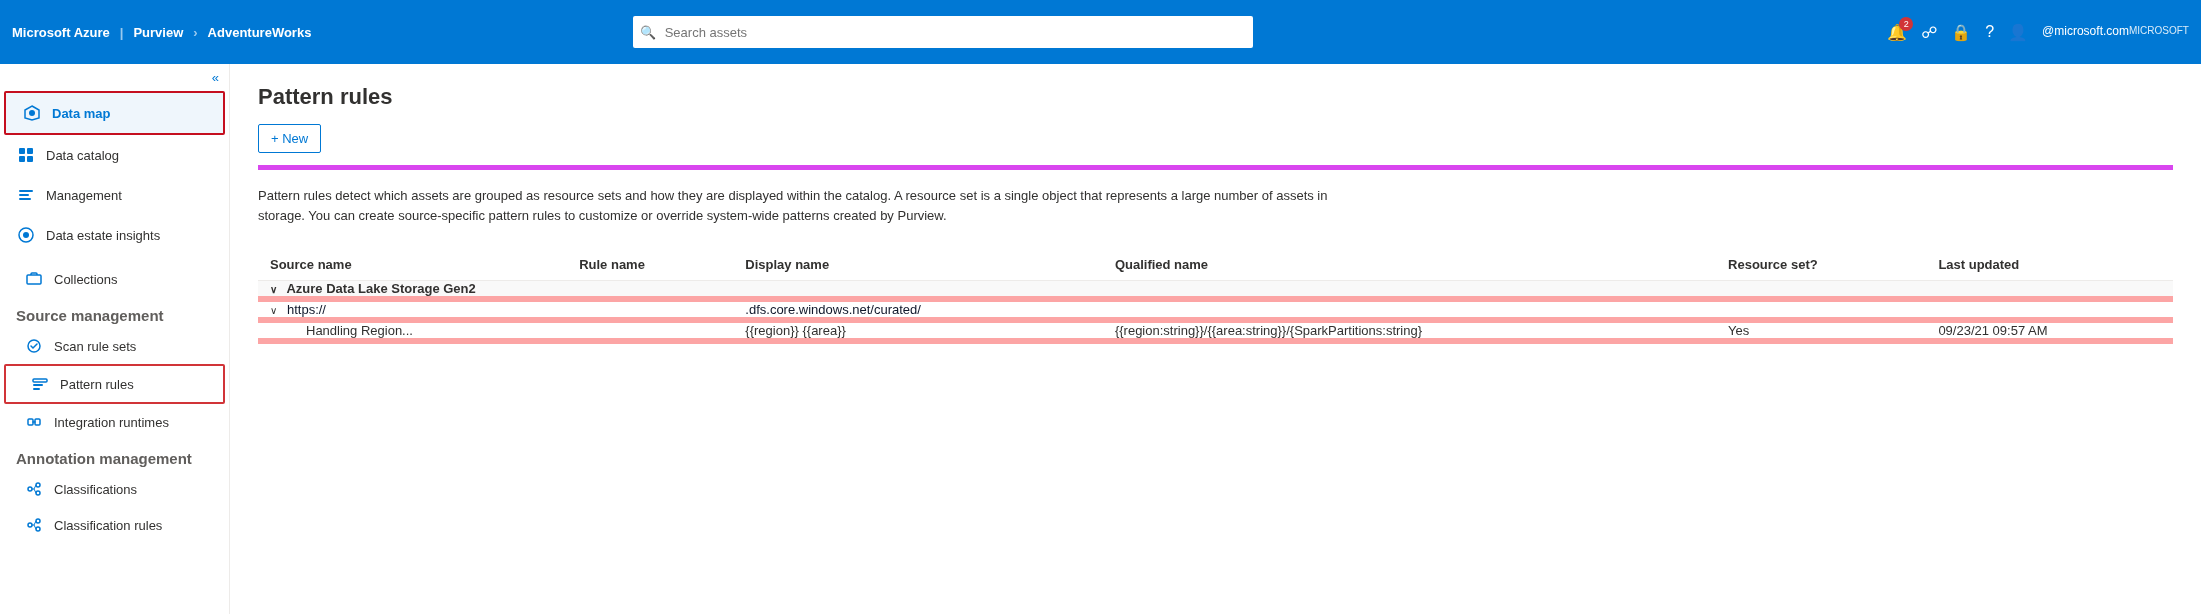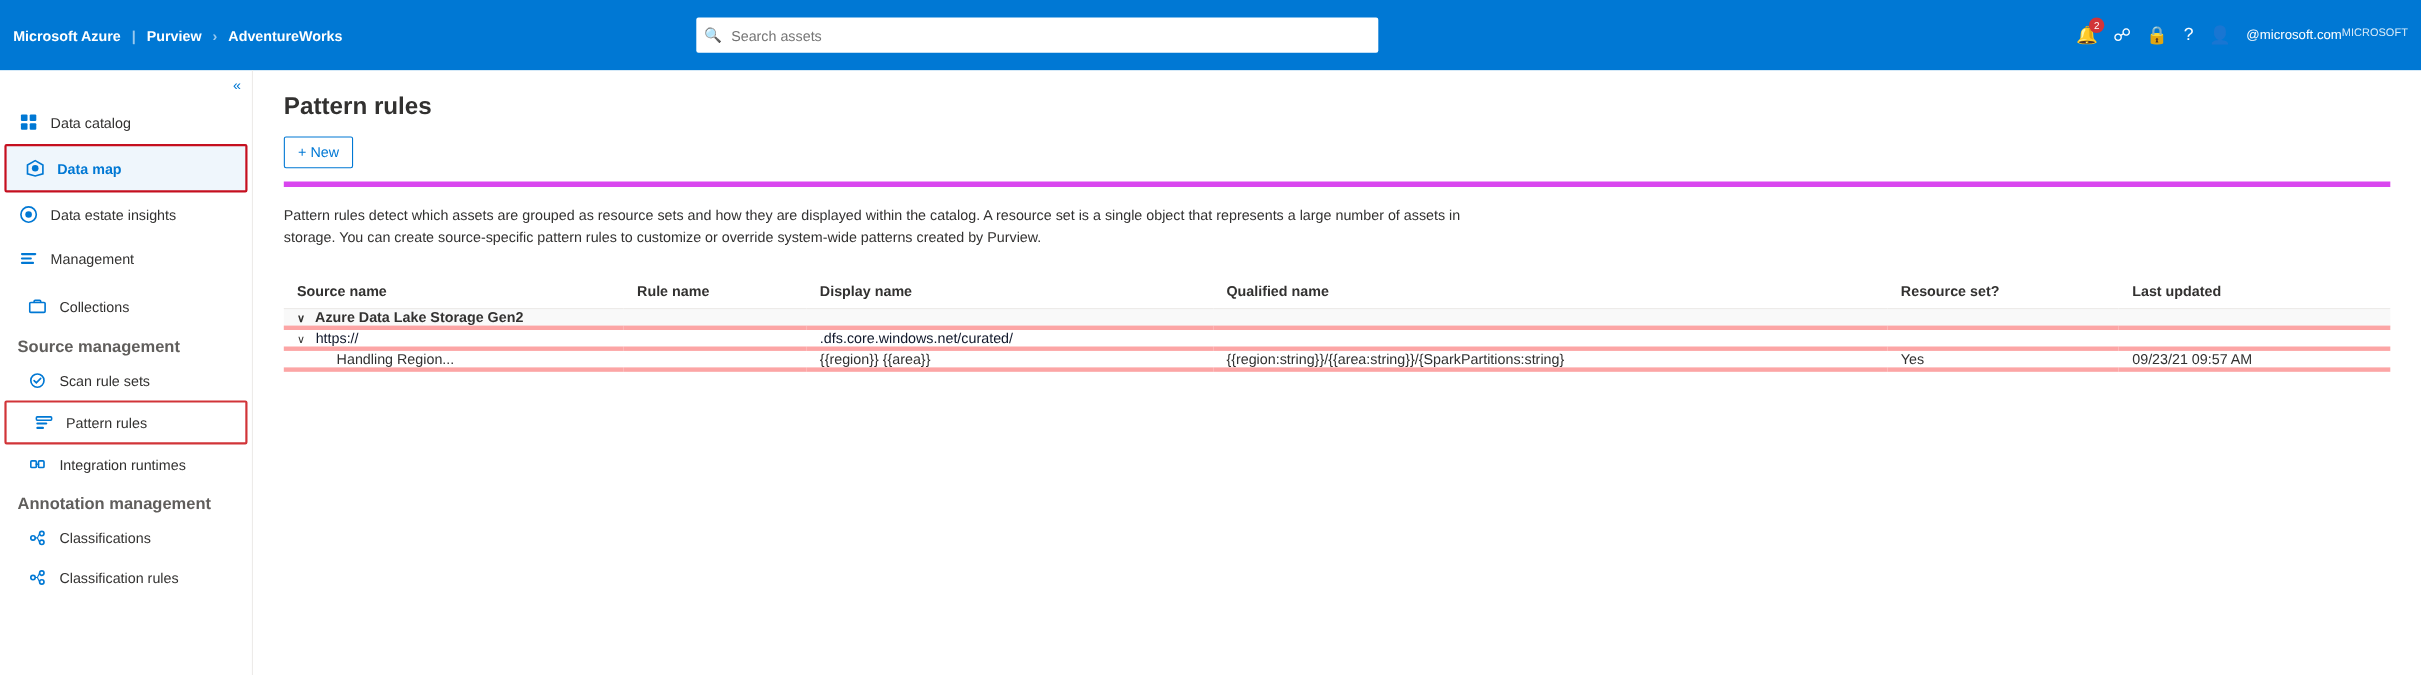--- a/index.html
+++ b/index.html
@@ -208,21 +208,21 @@
       font-weight: 600;
       color: #323130;
       padding: 8px 12px;
       border-bottom: 1px solid #edebe9;
       white-space: nowrap;
     }
     .data-table td {
       padding: 0 12px;
       font-size: 13px;
       color: #323130;
-      border-bottom: 4px solid #fca5a5;
+      border-bottom: 6px solid #fca5a5;
       vertical-align: middle;
     }
     .group-row td {
       background: #f9f9f9;
       font-weight: 600;
       font-size: 13px;
     }
     .source-row td {
       background: #fff;
     }
@@ -276,61 +276,61 @@
       <span class="user-org">MICROSOFT</span>
     </div>
   </div>
 </div>
 
 <div class="main-layout">
 
   <div class="sidebar">
     <div class="sidebar-collapse-btn">«</div>
 
+    <div class="sidebar-nav-item" style="border: 2px solid #c50f1f; margin: 0 4px; border-radius: 2px; background: #eff6fc;">
+      <div class="nav-icon">
+        <svg width="18" height="18" viewBox="0 0 18 18" fill="none">
+          <polygon points="9,2 16,6 16,14 9,16 2,14 2,6" stroke="#0078d4" stroke-width="1.5" fill="none"></polygon>
+          <circle cx="9" cy="9" r="3" fill="#0078d4"></circle>
+        </svg>
+      </div>
+      <span class="nav-label" style="color:#0078d4;font-weight:600;">Data map</span>
+    </div>
+
     <div class="sidebar-nav-item">
       <div class="nav-icon">
         <svg width="18" height="18" viewBox="0 0 18 18" fill="none">
           <rect x="2" y="2" width="6" height="6" rx="1" fill="#0078d4"></rect>
           <rect x="10" y="2" width="6" height="6" rx="1" fill="#0078d4"></rect>
           <rect x="2" y="10" width="6" height="6" rx="1" fill="#0078d4"></rect>
           <rect x="10" y="10" width="6" height="6" rx="1" fill="#0078d4"></rect>
         </svg>
       </div>
       <span class="nav-label">Data catalog</span>
     </div>
 
-    <div class="sidebar-nav-item" style="border: 2px solid #c50f1f; margin: 0 4px; border-radius: 2px; background: #eff6fc;">
-      <div class="nav-icon">
-        <svg width="18" height="18" viewBox="0 0 18 18" fill="none">
-          <polygon points="9,2 16,6 16,14 9,16 2,14 2,6" stroke="#0078d4" stroke-width="1.5" fill="none"></polygon>
-          <circle cx="9" cy="9" r="3" fill="#0078d4"></circle>
-        </svg>
-      </div>
-      <span class="nav-label" style="color:#0078d4;font-weight:600;">Data map</span>
-    </div>
-
-    <div class="sidebar-nav-item">
-      <div class="nav-icon">
-        <svg width="18" height="18" viewBox="0 0 18 18" fill="none">
-          <circle cx="9" cy="9" r="7" stroke="#0078d4" stroke-width="1.5" fill="none"></circle>
-          <circle cx="9" cy="9" r="3" fill="#0078d4"></circle>
-        </svg>
-      </div>
-      <span class="nav-label">Data estate insights</span>
-    </div>
-
     <div class="sidebar-nav-item">
       <div class="nav-icon">
         <svg width="18" height="18" viewBox="0 0 18 18" fill="none">
           <rect x="2" y="4" width="14" height="2" rx="1" fill="#0078d4"></rect>
           <rect x="2" y="8" width="10" height="2" rx="1" fill="#0078d4"></rect>
           <rect x="2" y="12" width="12" height="2" rx="1" fill="#0078d4"></rect>
         </svg>
       </div>
       <span class="nav-label">Management</span>
+    </div>
+
+    <div class="sidebar-nav-item">
+      <div class="nav-icon">
+        <svg width="18" height="18" viewBox="0 0 18 18" fill="none">
+          <circle cx="9" cy="9" r="7" stroke="#0078d4" stroke-width="1.5" fill="none"></circle>
+          <circle cx="9" cy="9" r="3" fill="#0078d4"></circle>
+        </svg>
+      </div>
+      <span class="nav-label">Data estate insights</span>
     </div>
 
     <div style="height:6px;"></div>
 
 
     <div class="sub-nav-item">
       <div class="nav-icon">
         <svg width="16" height="16" viewBox="0 0 16 16" fill="none">
           <rect x="1" y="4" width="14" height="9" rx="1" stroke="#0078d4" stroke-width="1.5" fill="none"></rect>
           <path d="M5 4V3a1 1 0 011-1h4a1 1 0 011 1v1" stroke="#0078d4" stroke-width="1.5"></path>

